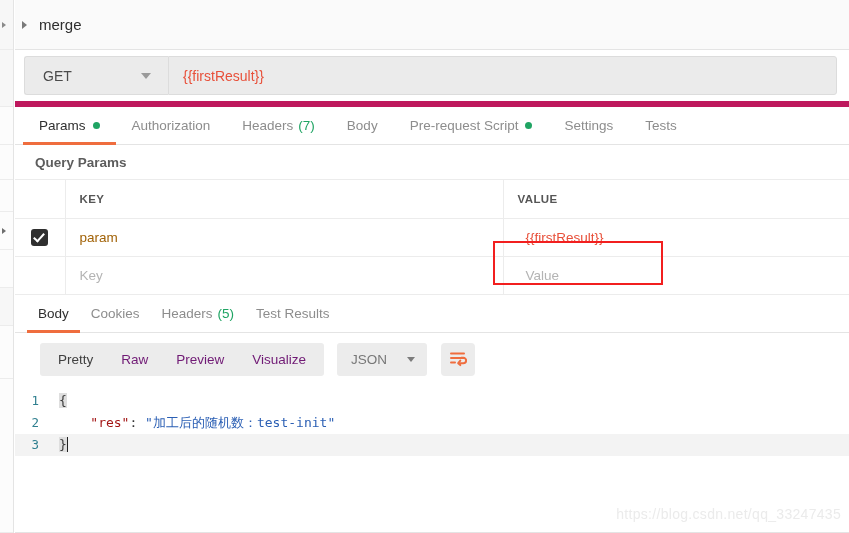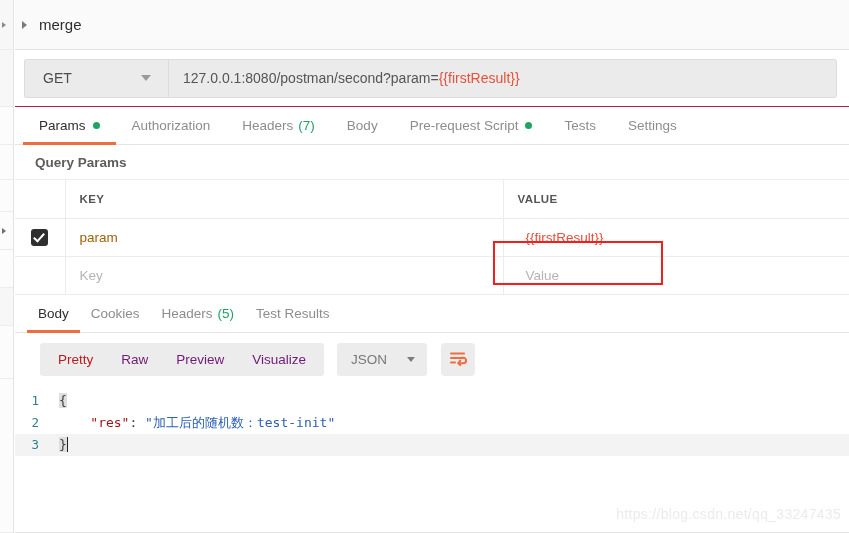--- a/index.html
+++ b/index.html
@@ -70,21 +70,21 @@
   }
   #folder-title {
     font-size: 15px;
     color: #2f2f2f;
   }
 
   
   #url-row {
     height: 57px;
     background: #ffffff;
-    border-bottom: 1px solid #be185d;
+    border-bottom: 6px solid #be185d;
     display: flex;
     align-items: center;
     padding: 0 12px 0 9px;
     box-sizing: border-box;
   }
   #method-select {
     width: 144px;
     height: 39px;
     background: #ebebeb;
     border: 1px solid #dcdcdc;
@@ -249,21 +249,21 @@
     display: flex;
     align-items: center;
     padding: 0 4px;
   }
   .fmt {
     padding: 0 14px;
     font-size: 13.5px;
     color: #701a75;
     line-height: 33px;
   }
-  .fmt.active { color: #b91c1c; }
+  .fmt.active { color: #404040; }
   #lang-select {
     background: #ececec;
     border-radius: 3px;
     height: 33px;
     display: flex;
     align-items: center;
     gap: 20px;
     padding: 0 12px 0 14px;
     margin-left: 13px;
     font-size: 13.5px;
@@ -356,21 +356,20 @@
     <span class="caret-right"></span>
     <span id="folder-title">merge</span>
   </div>
 
   <div id="url-row">
     <div id="method-select">
       <span>GET</span>
       <span class="caret-down"></span>
     </div>
     <div id="url-field">
-      <span>127.0.0.1:8080/postman/second?param=</span>
         <span class="var-red">{{firstResult}}</span>
     </div>
   </div>
 
   <div id="req-tabs">
     <div class="tab active">
       <span>Params</span>
       <span class="dot"></span>
     </div>
     <div class="tab">
@@ -381,24 +380,24 @@
       <span class="count">(7)</span>
     </div>
     <div class="tab">
       <span>Body</span>
     </div>
     <div class="tab">
       <span>Pre-request Script</span>
       <span class="dot"></span>
     </div>
     <div class="tab">
+      <span>Settings</span>
+    </div>
+    <div class="tab">
       <span>Tests</span>
-    </div>
-    <div class="tab">
-      <span>Settings</span>
     </div>
   </div>
 
   <div id="query-params-label">Query Params</div>
 
   <table class="ptable">
     <tbody>
         <tr>
       <th class="col-check"></th>
       <th class="col-key">KEY</th>

